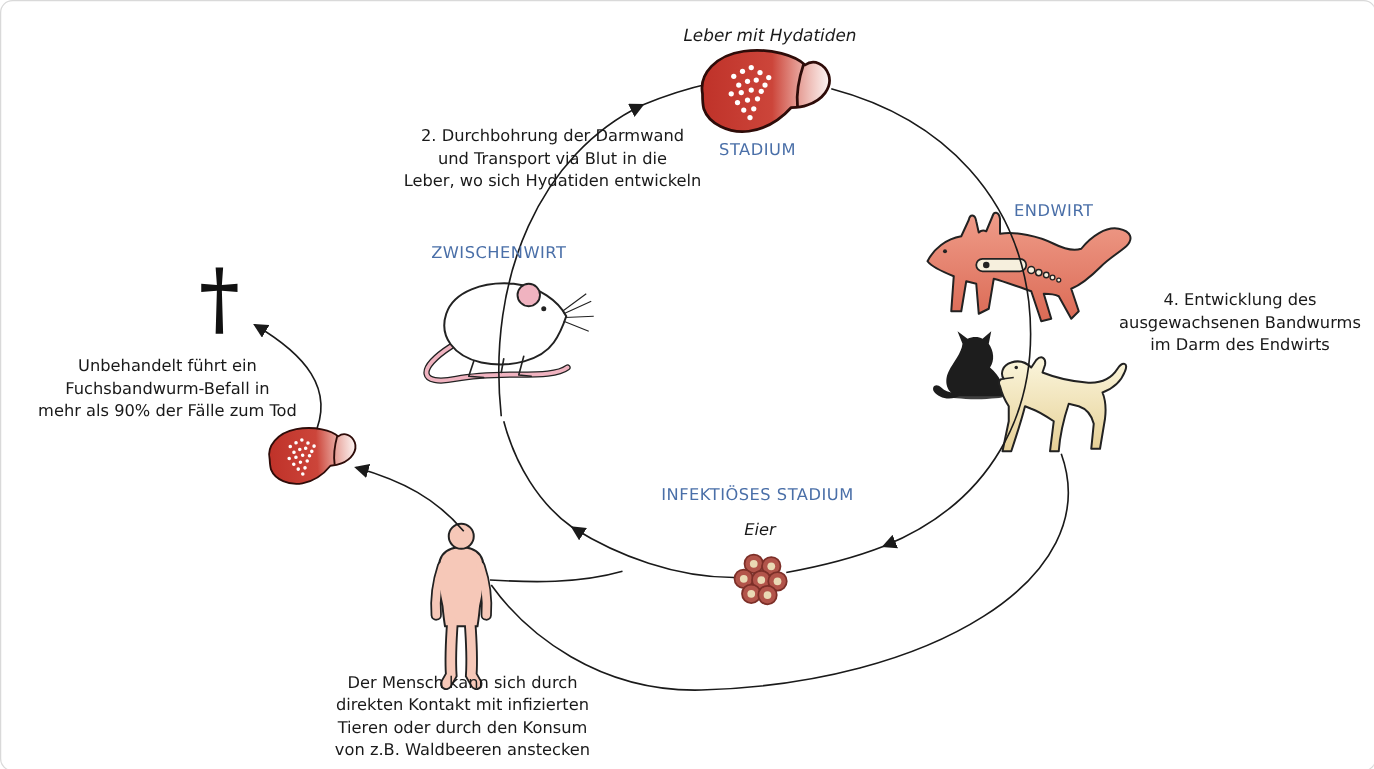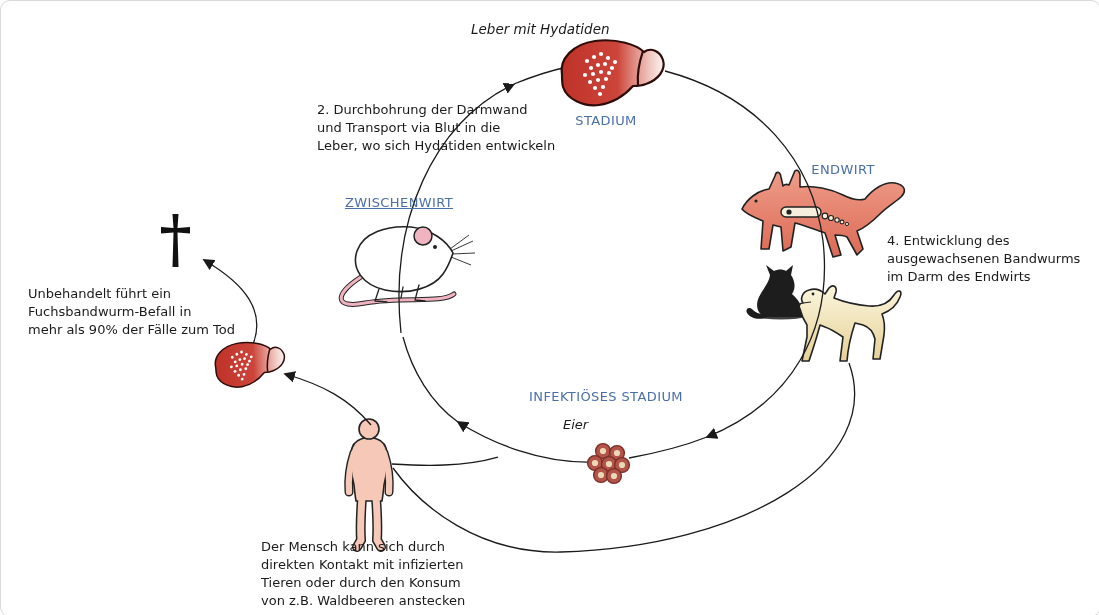--- a/index.html
+++ b/index.html
@@ -11,21 +11,21 @@
     border-radius:10px;
     overflow:hidden;
     font-family:"DejaVu Sans","Liberation Sans",sans-serif;
   }
   #art{position:absolute;left:0;top:0;}
   .txt{
     position:absolute;
     font-size:13px;
     line-height:1.38;
     color:#1a1a1a;
-    text-align:left;
+    text-align:center;
     white-space:pre-line;
   }
   .label{
     position:absolute;
     font-size:13px;
     letter-spacing:.4px;
     color:#4a6fa8;
     text-align:center;
     white-space:nowrap;
   }
@@ -213,21 +213,21 @@
 
   <div class="label" style="left:540px;top:112px;width:130px;">STADIUM</div>
 
   <div class="txt" style="left:316px;top:100px;width:250px;">2. Durchbohrung der Darmwand
 und Transport via Blut in die
 Leber, wo sich Hydatiden entwickeln</div>
 
 
   <div class="label" style="left:777px;top:161px;width:130px;">ENDWIRT</div>
 
-  <div class="label" style="left:338px;top:194px;width:120px;text-decoration:underline;">ZWISCHENWIRT</div>
+  <div class="label" style="left:338px;top:194px;width:120px;">ZWISCHENWIRT</div>
 
 
   <div class="txt" style="left:886px;top:231px;width:210px;">4. Entwicklung des
 ausgewachsenen Bandwurms
 im Darm des Endwirts</div>
 
 
   <div class="label" style="left:520px;top:388px;width:170px;">INFEKTIÖSES STADIUM</div>
 
   <div class="txt italic" style="left:562px;top:415px;width:90px;">Eier</div>

